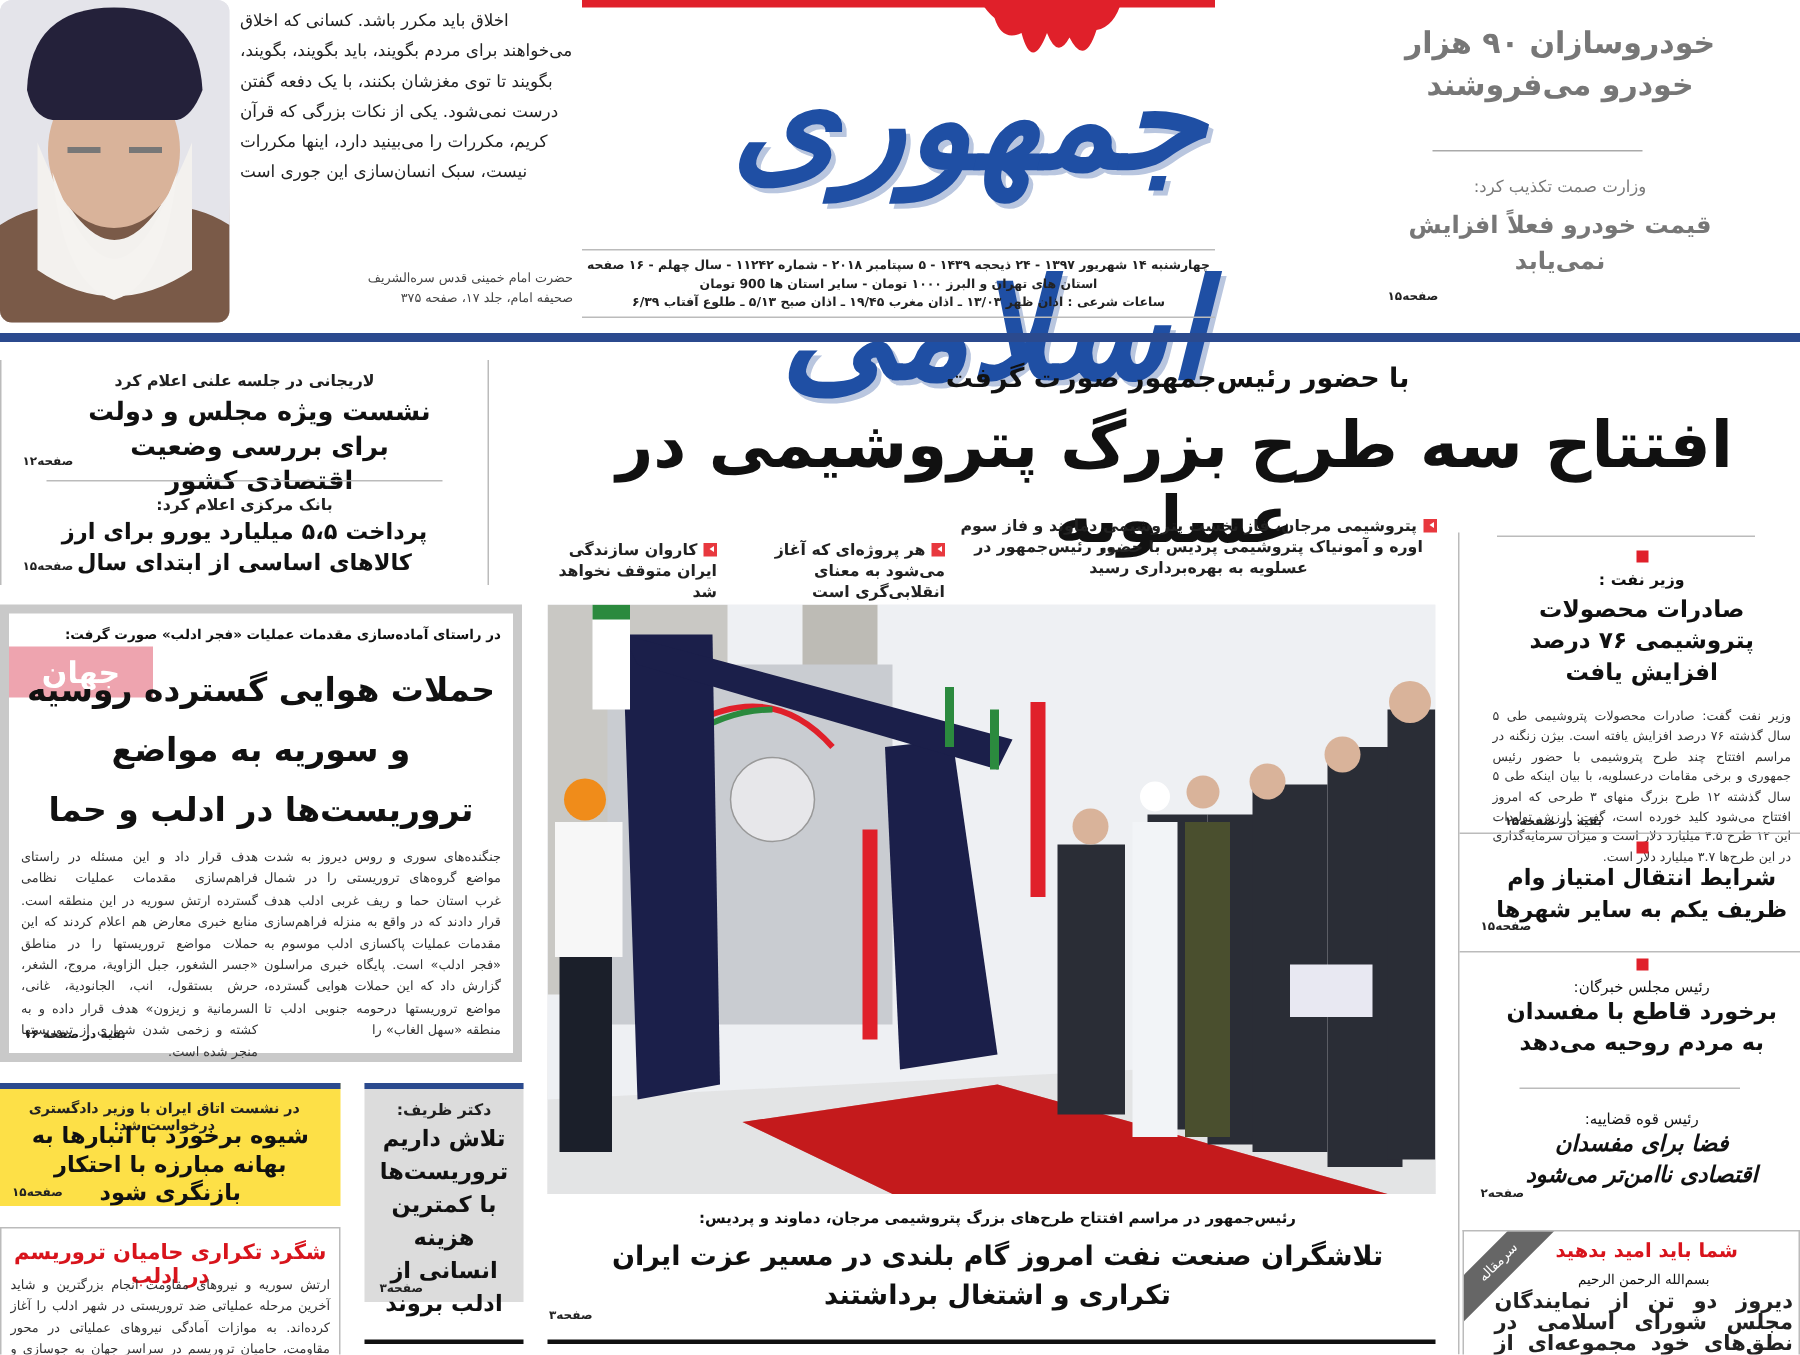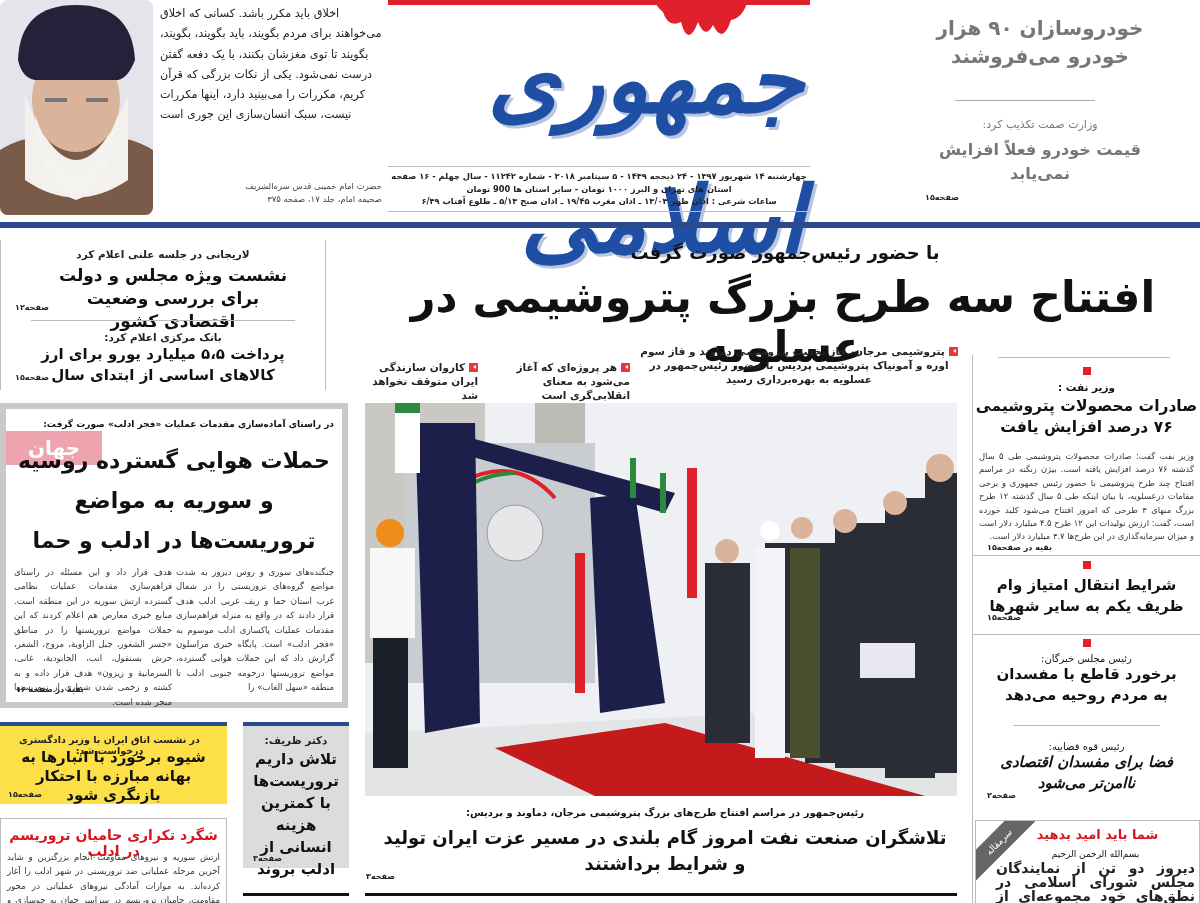--- a/index.html
+++ b/index.html
@@ -64,21 +64,21 @@
   
   #iran-box { left: 0; top: 722px; width: 227px; height: 82px; background: #fde047; border-top: 4px solid #2b4a8e; }
   #zarif-box { left: 243px; top: 722px; width: 106px; height: 146px; background: #dcdcdc; border-top: 4px solid #2b4a8e; }
   #idlib-box { left: 0; top: 818px; width: 227px; height: 90px; border: 1px solid #bbb; }
   #idlib-head { position: absolute; left: 0; right: 0; top: 8px; font-size: 14px; font-weight: bold; color: #d8141c; text-align: center; direction: rtl; }
   #idlib-text { position: absolute; left: 6px; right: 6px; top: 31px; font-size: 8.6px; line-height: 14.4px; color: #333; direction: rtl; text-align: justify; }
   #bottom-left-rule { left: 243px; top: 893px; width: 106px; height: 3px; background: #111; }
 
   
   #right-col { left: 972px; top: 355px; width: 228px; height: 548px; border-left: 1px solid #bbb; }
-  .right-item { position: absolute; left: 0; right: 0; direction: rtl; text-align: center; }
+  .right-item { position: absolute; left: 16px; right: 0; direction: rtl; text-align: center; }
   .red-dot { width: 8px; height: 8px; background: #e0202a; margin: 0 auto 6px; }
   .right-head { font-size: 15px; font-weight: bold; line-height: 21px; }
   .right-sep { position: absolute; left: 0; right: 0; height: 1px; background: #bbb; }
 
   #editorial { position: absolute; left: 2px; right: 0; top: 465px; height: 90px; border: 1px solid #bbb; border-bottom: none; overflow: hidden; }
   #editorial-ribbon { position: absolute; left: -22px; top: 10px; width: 90px; height: 22px; background: #666; color: #fff; font-size: 9px; text-align: center; line-height: 22px; transform: rotate(-45deg); }
   #editorial-head { position: absolute; left: 20px; right: 0; top: 6px; font-size: 13px; font-weight: bold; color: #d8141c; text-align: center; direction: rtl; }
   #editorial-basmala { position: absolute; left: 20px; right: 4px; top: 28px; font-size: 9px; text-align: center; direction: rtl; }
   #editorial-text { position: absolute; left: 20px; right: 4px; top: 40px; font-size: 14px; line-height: 14px; text-align: justify; direction: rtl; font-weight: bold; color: #222; }
 </style>
@@ -192,21 +192,21 @@
     <circle cx="362" cy="148" r="12" fill="#d9b39a"></circle>
     <circle cx="405" cy="128" r="10" fill="#ffffff"></circle>
     <circle cx="437" cy="125" r="11" fill="#d9b39a"></circle>
     <circle cx="480" cy="118" r="12" fill="#d9b39a"></circle>
     <circle cx="530" cy="100" r="12" fill="#d9b39a"></circle>
     <circle cx="575" cy="65" r="14" fill="#d9b39a"></circle>
     <rect x="495" y="240" width="55" height="35" fill="#e8e8f2"></rect>
   </svg>
 </div>
 <div class="abs" id="photo-caption-kicker">رئیس‌جمهور در مراسم افتتاح طرح‌های بزرگ پتروشیمی مرجان، دماوند و پردیس:</div>
-<div class="abs" id="photo-caption-head">تلاشگران صنعت نفت امروز گام بلندی در مسیر عزت ایران تولید و شرایط برداشتند</div>
+<div class="abs" id="photo-caption-head">تلاشگران صنعت نفت امروز گام بلندی در مسیر عزت ایران تکراری و اشتغال برداشتند</div>
 <div class="abs page-ref" id="photo-caption-page">صفحه۳</div>
 <div class="abs" id="bottom-rule"></div>
 
 <div class="abs" id="syria-box">
   <div id="syria-badge">جهان</div>
   <div id="syria-kicker">در راستای آماده‌سازی مقدمات عملیات «فجر ادلب» صورت گرفت:</div>
   <div id="syria-head">حملات هوایی گسترده روسیه و سوریه به مواضع تروریست‌ها در ادلب و حما</div>
   <div id="syria-col1" class="col-text">جنگنده‌های سوری و روس دیروز به شدت مواضع گروه‌های تروریستی را در شمال غرب استان حما و ریف غربی ادلب هدف قرار دادند که در واقع به منزله فراهم‌سازی مقدمات عملیات پاکسازی ادلب موسوم به «فجر ادلب» است. پایگاه خبری مراسلون گزارش داد که این حملات هوایی گسترده، مواضع تروریستها درحومه جنوبی ادلب تا منطقه «سهل الغاب» را</div>
   <div id="syria-col2" class="col-text">هدف قرار داد و این مسئله در راستای فراهم‌سازی مقدمات عملیات نظامی گسترده ارتش سوریه در این منطقه است. منابع خبری معارض هم اعلام کردند که این حملات مواضع تروریستها را در مناطق «جسر الشغور، جبل الزاویة، مروج، الشغر، حرش بستقول، انب، الجانودیة، غانی، السرمانیة و زیزون» هدف قرار داده و به کشته و زخمی شدن شماری از تروریستها منجر شده است.</div>
   <div id="syria-page" class="page-ref">بقیه در صفحه ۱۶</div>

